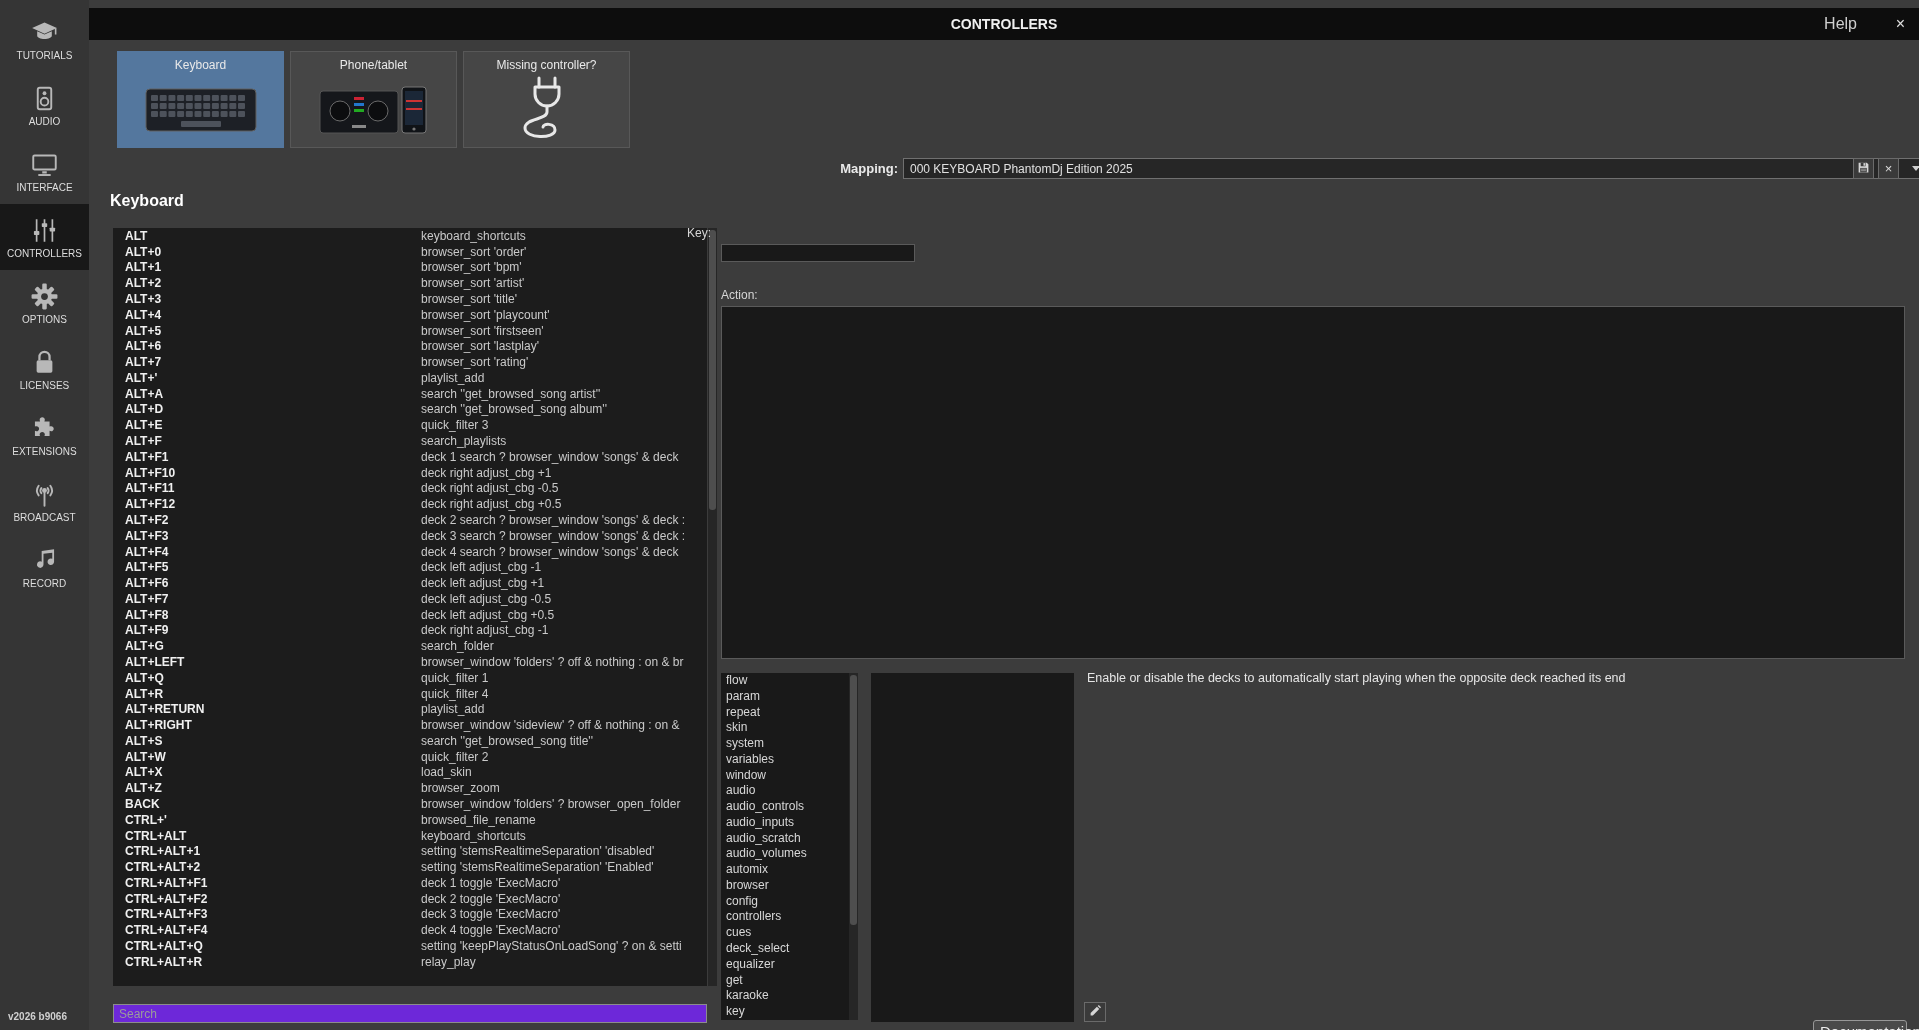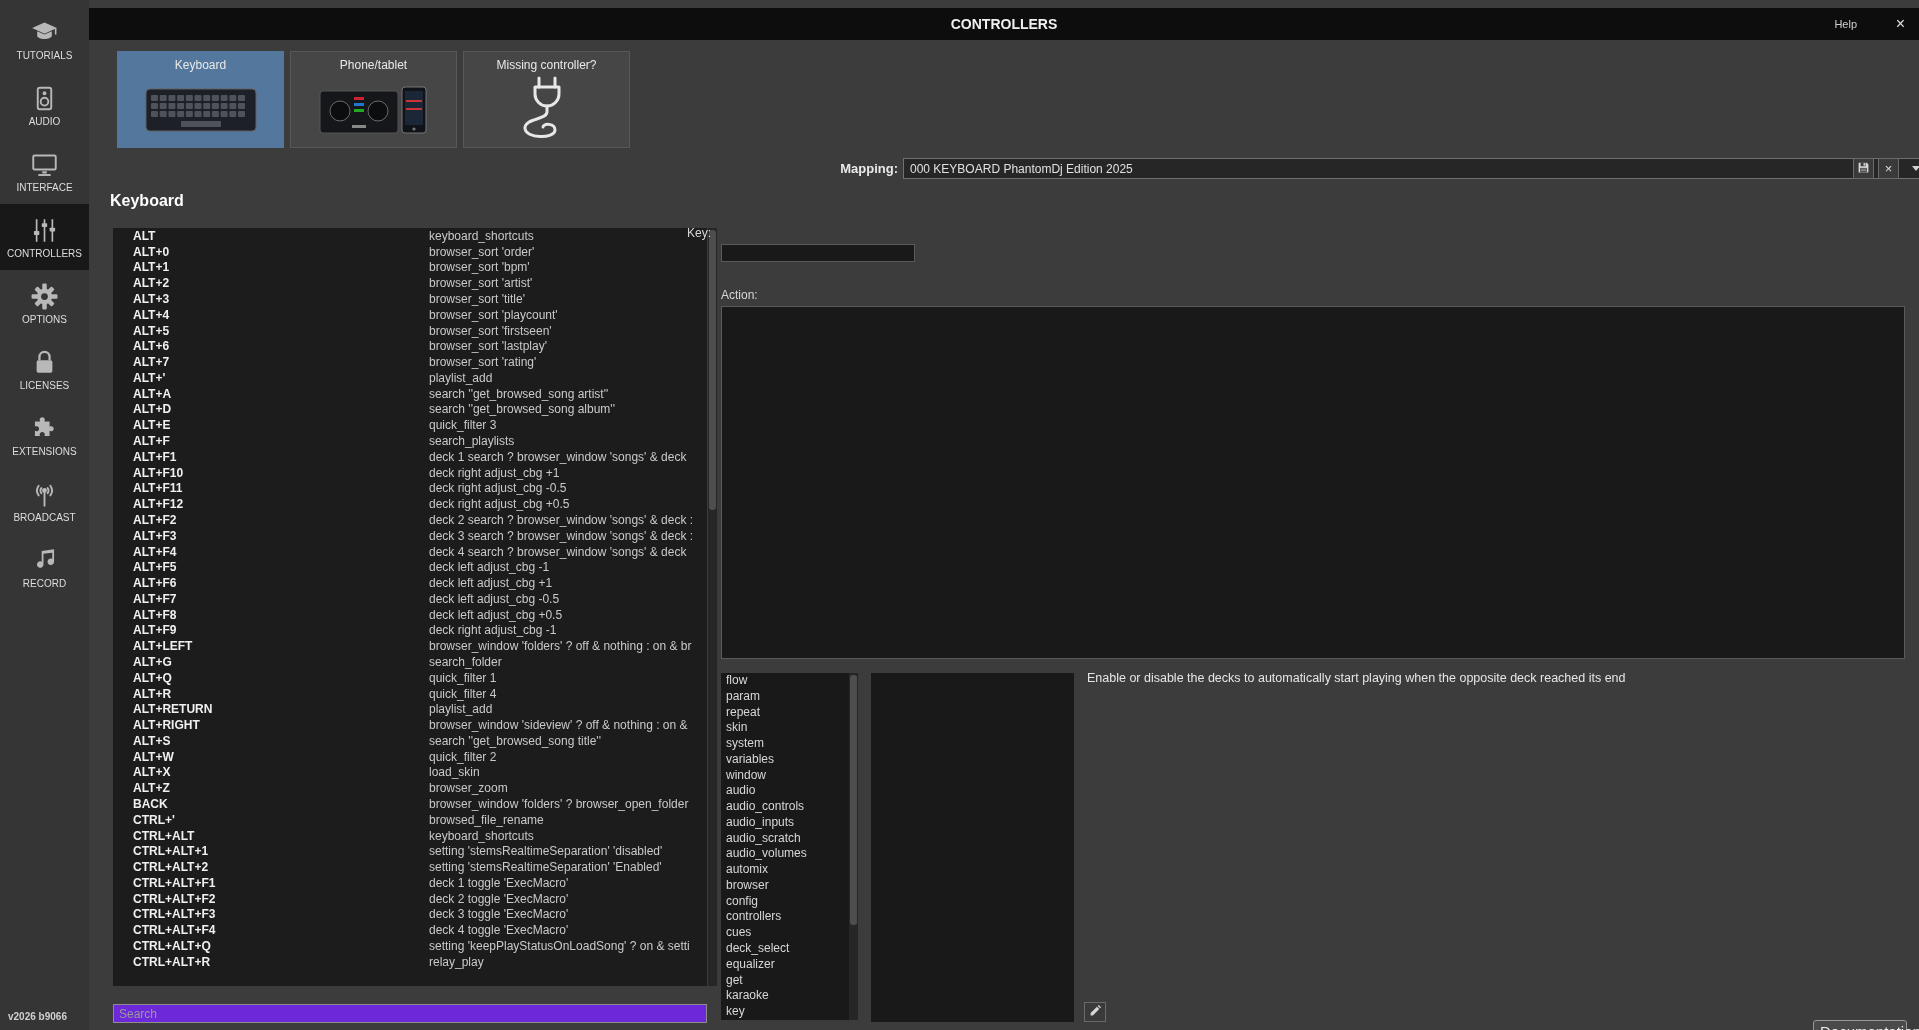--- a/index.html
+++ b/index.html
@@ -15,21 +15,21 @@
   .side-icon{width:30px;height:30px;display:flex;align-items:center;justify-content:center;}
   .side-icon svg{width:27px;height:27px;}
   .side-label{font-size:10px;color:#dedede;}
   .version{position:absolute;left:8px;bottom:8px;font-size:10px;color:#d0d0d0;font-weight:bold;}
 
   
   .titlebar{position:absolute;left:89px;top:8px;right:0;height:32px;background:#0d0d0d;}
   .tb-title{position:absolute;left:0;right:0;top:0;height:32px;line-height:32px;
             text-align:center;color:#f0f0f0;font-weight:bold;font-size:14px;}
   .tb-help{position:absolute;right:62px;top:0;height:32px;line-height:32px;
-           color:#cfcfcf;font-size:11px;cursor:pointer;}
+           color:#cfcfcf;font-size:16px;cursor:pointer;}
   .tb-close{position:absolute;right:14px;top:0;height:32px;line-height:32px;
             color:#e0e0e0;font-size:16px;cursor:pointer;}
 
   
   .tabs{position:absolute;left:117px;top:51px;display:flex;gap:6px;}
   .tab-card{width:167px;height:97px;background:#464646;border:1px solid #585858;
             box-sizing:border-box;display:flex;flex-direction:column;align-items:center;cursor:pointer;}
   .tab-card.selected{background:#54779e;border-color:#54779e;}
   .tab-label{margin-top:6px;font-size:12px;color:#e9e9e9;}
   .tab-image{flex:1;display:flex;align-items:center;justify-content:center;}
@@ -48,21 +48,21 @@
   .icon-btn svg{width:13px;height:13px;}
   .save-btn{left:1853px;top:158px;width:21px;height:21px;}
   .del-btn{left:1878px;top:158px;width:21px;height:21px;font-size:13px;}
 
   .section-title{position:absolute;left:110px;top:192px;margin:0;font-size:16px;color:#fff;}
 
   
   .shortcut-list{position:absolute;left:113px;top:228px;width:594px;height:758px;
                  background:#1c1c1c;overflow:hidden;}
   .srow{height:15.79px;display:flex;align-items:center;font-size:12px;white-space:nowrap;cursor:default;}
-  .srow .k{width:296px;padding-left:20px;font-weight:bold;color:#f0f0f0;flex:none;overflow:hidden;}
+  .srow .k{width:296px;padding-left:12px;font-weight:bold;color:#f0f0f0;flex:none;overflow:hidden;}
   .srow .a{flex:1;color:#cacaca;overflow:hidden;}
 
   .vscroll{position:absolute;background:#262626;}
   .list-scroll{left:708px;top:228px;width:9px;height:758px;}
   .cat-scroll{left:849px;top:673px;width:9px;height:347px;}
   .vscroll .thumb{position:absolute;left:1px;right:1px;top:2px;background:#4e4e4e;border-radius:3px;}
   .list-scroll .thumb{height:280px;}
   .cat-scroll .thumb{height:250px;}
 
   .search{position:absolute;left:113px;top:1004px;width:594px;height:19px;box-sizing:border-box;
@@ -400,26 +400,26 @@
       </div>
       <div class="srow">
         <span class="k">ALT+F8</span>
         <span class="a">deck left adjust_cbg +0.5</span>
       </div>
       <div class="srow">
         <span class="k">ALT+F9</span>
         <span class="a">deck right adjust_cbg -1</span>
       </div>
       <div class="srow">
+        <span class="k">ALT+G</span>
+        <span class="a">search_folder</span>
+      </div>
+      <div class="srow">
         <span class="k">ALT+LEFT</span>
         <span class="a">browser_window 'folders' ? off &amp; nothing : on &amp; br</span>
-      </div>
-      <div class="srow">
-        <span class="k">ALT+G</span>
-        <span class="a">search_folder</span>
       </div>
       <div class="srow">
         <span class="k">ALT+Q</span>
         <span class="a">quick_filter 1</span>
       </div>
       <div class="srow">
         <span class="k">ALT+R</span>
         <span class="a">quick_filter 4</span>
       </div>
       <div class="srow">

